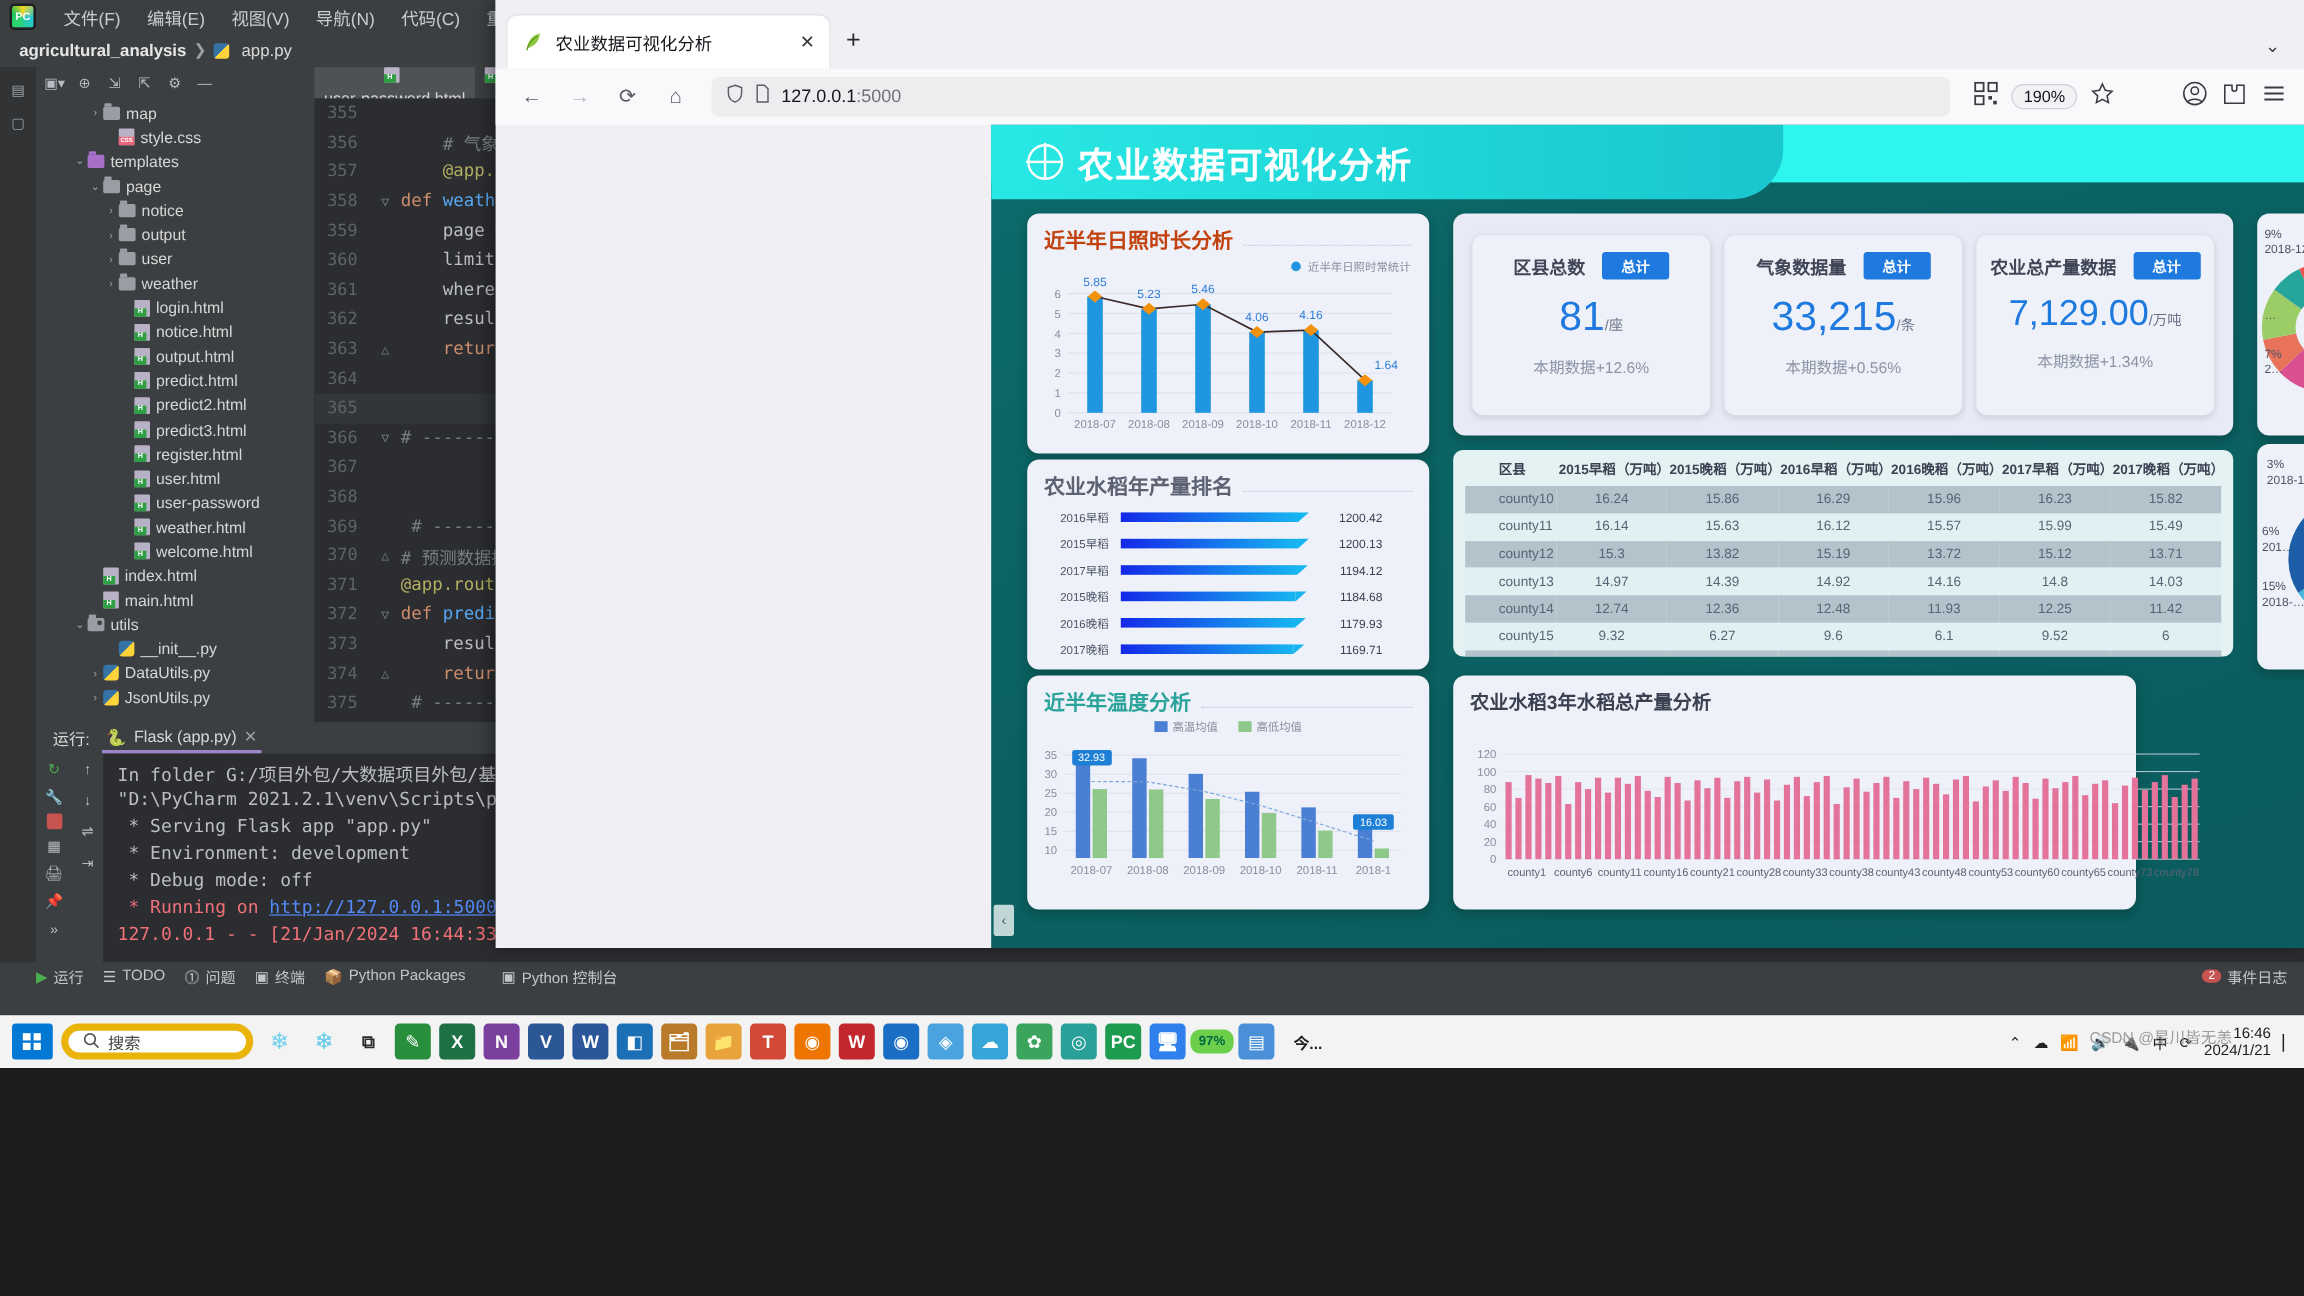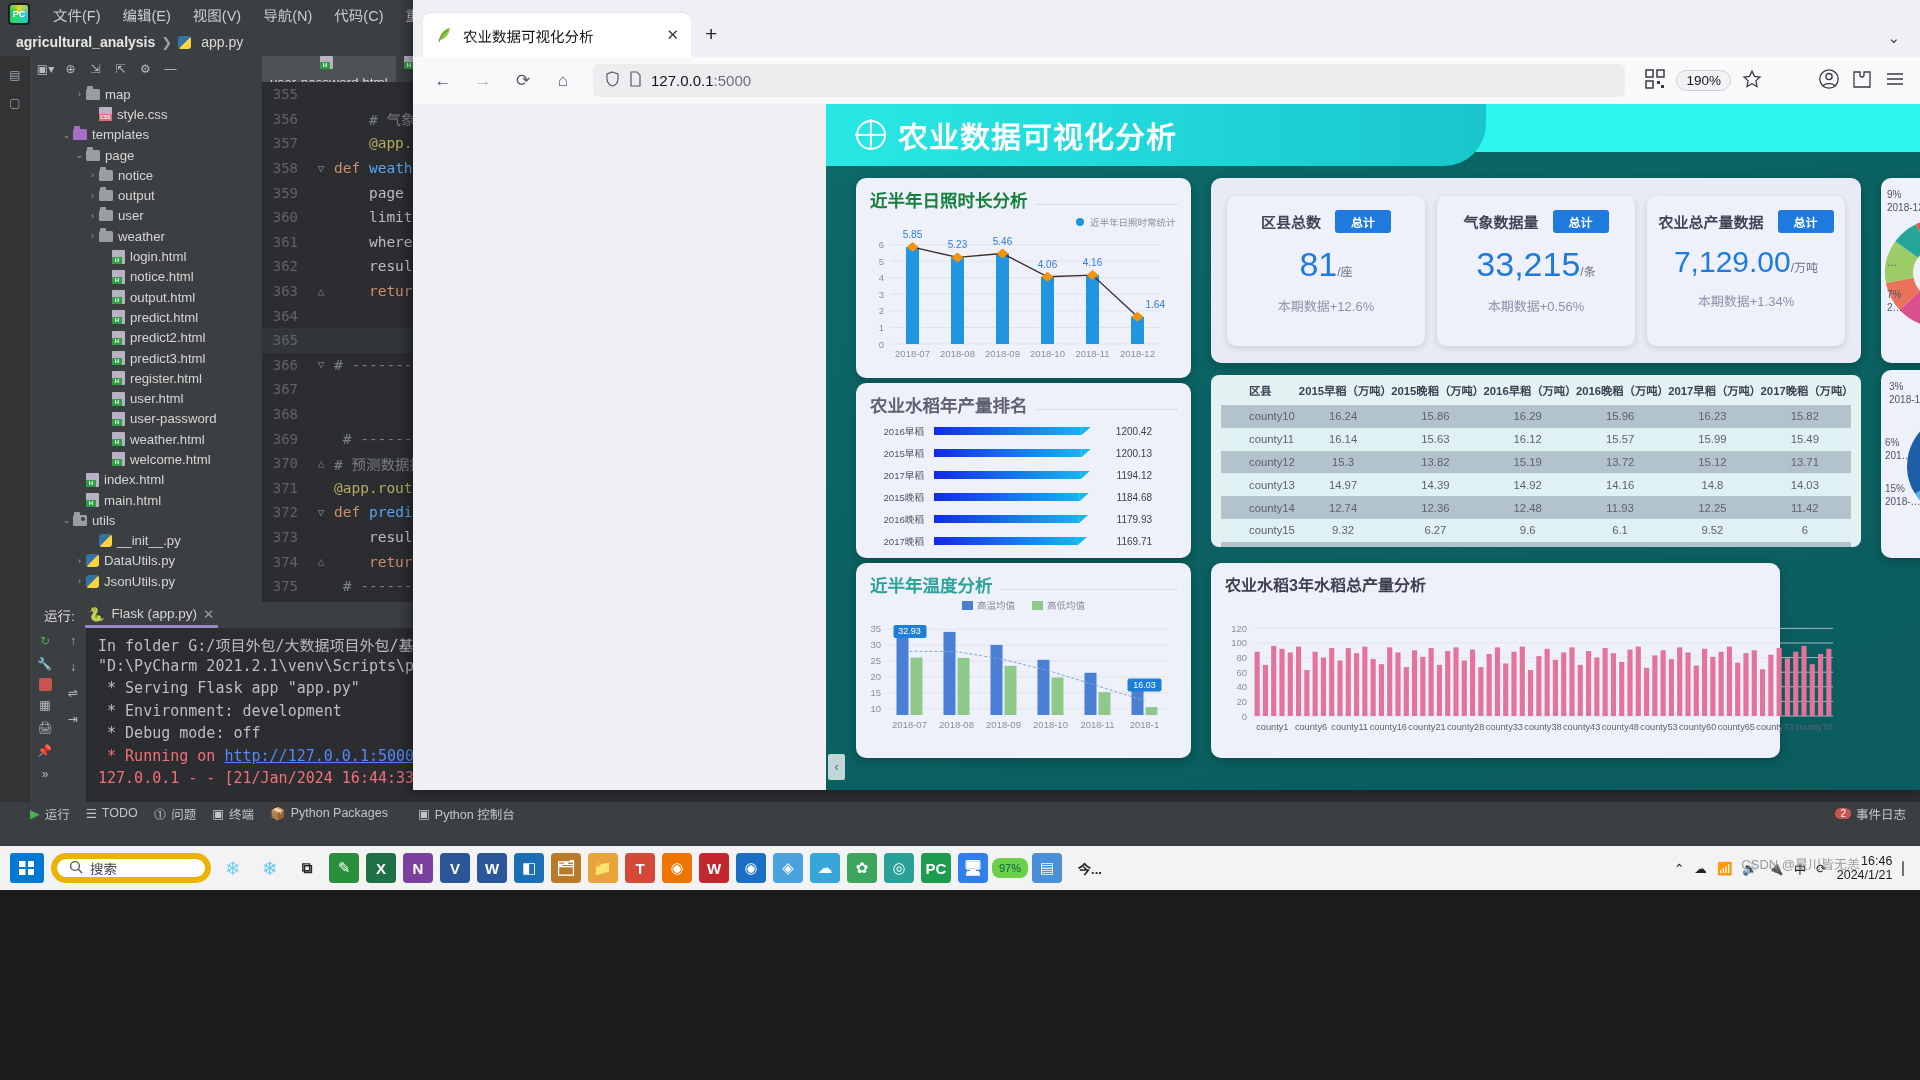--- a/index.html
+++ b/index.html
@@ -139,21 +139,21 @@
   .globe { width:30px; height:30px; border-radius:50%; border:2.6px solid #fff; position:relative; }
   .globe::before { content:""; position:absolute; left:50%; top:-2.6px; width:2.2px; height:30px;
       background:#fff; transform:translateX(-50%); }
   .globe::after { content:""; position:absolute; top:50%; left:-2.6px; width:30px; height:2.2px;
       background:#fff; transform:translateY(-50%); }
   .dash-title { color:#fff; font-size:30px; font-weight:bold; letter-spacing:1px; }
 
   .card { background:#eef0fa; border-radius:10px; box-shadow:0 3px 10px rgba(0,0,0,.22); position:absolute; }
   .card-title { font-size:17.5px; font-weight:bold; color:#3b4151; padding:9px 0 0 14px;
       display:flex; align-items:center; gap:8px; }
-  .card-title.brown { color:#15803d; }
+  .card-title.brown { color:#c2410c; }
   .card-title.teal { color:#2aa39b; }
   .dotted { flex:1; border-bottom:1.6px dotted #c3c8d8; margin-right:14px; height:10px; }
 
   
   .col-left { position:absolute; left:30px; top:74px; width:335px; height:580px; }
   .chart1 { left:0; top:0; width:335px; height:200px; }
   .chart2 { left:0; top:205px; width:335px; height:175px; }
   .chart3 { left:0; top:385px; width:335px; height:195px; }
 
   .axis-lab { font-size:9.5px; fill:#8a8f9e; }
@@ -206,21 +206,21 @@
         linear-gradient(#fff,#fff) 8.5px 0/6.5px 6px no-repeat,
         linear-gradient(#fff,#fff) 0 8px/6.5px 6px no-repeat,
         linear-gradient(#fff,#fff) 8.5px 8px/6.5px 6px no-repeat; }
   .tb-search { width:160px; height:30px; background:#fff; border:6px solid #eab308; border-radius:15px;
       display:flex; align-items:center; gap:7px; padding-left:12px; font-size:13.5px; color:#444; }
   .tb-ic { width:30px; height:30px; border-radius:4px; display:flex; align-items:center; justify-content:center;
       font-size:15px; color:#fff; font-weight:bold; }
   .tb-tray { position:absolute; right:8px; top:0; height:44px; display:flex; align-items:center; gap:10px;
       font-size:12.5px; color:#222; }
   .tray-clock { text-align:right; line-height:1.15; font-size:12.5px; color:#1a1a1a; }
-  .battery { background:#6ccf4a; color:#064; font-size:11px; border-radius:8px; padding:4px 7px; font-weight:normal; }
+  .battery { background:#6ccf4a; color:#064; font-size:11px; border-radius:8px; padding:4px 7px; font-weight:bold; }
 
   .wm { position:absolute; right:60px; top:8px; color:#8e8e8e; font-size:13px; opacity:.85; }
 </style>
 </head>
 <body>
 
 <div id="root">
 
   <div class="ide">
 

